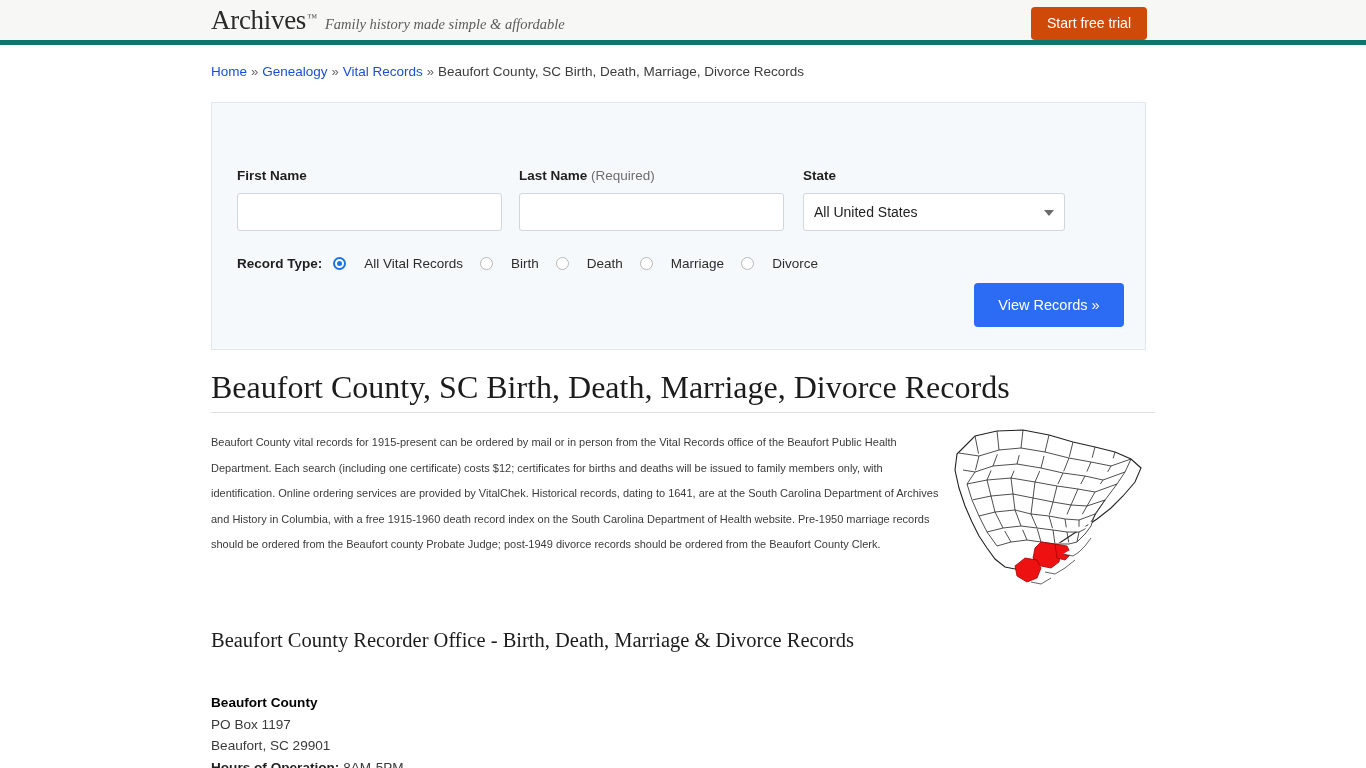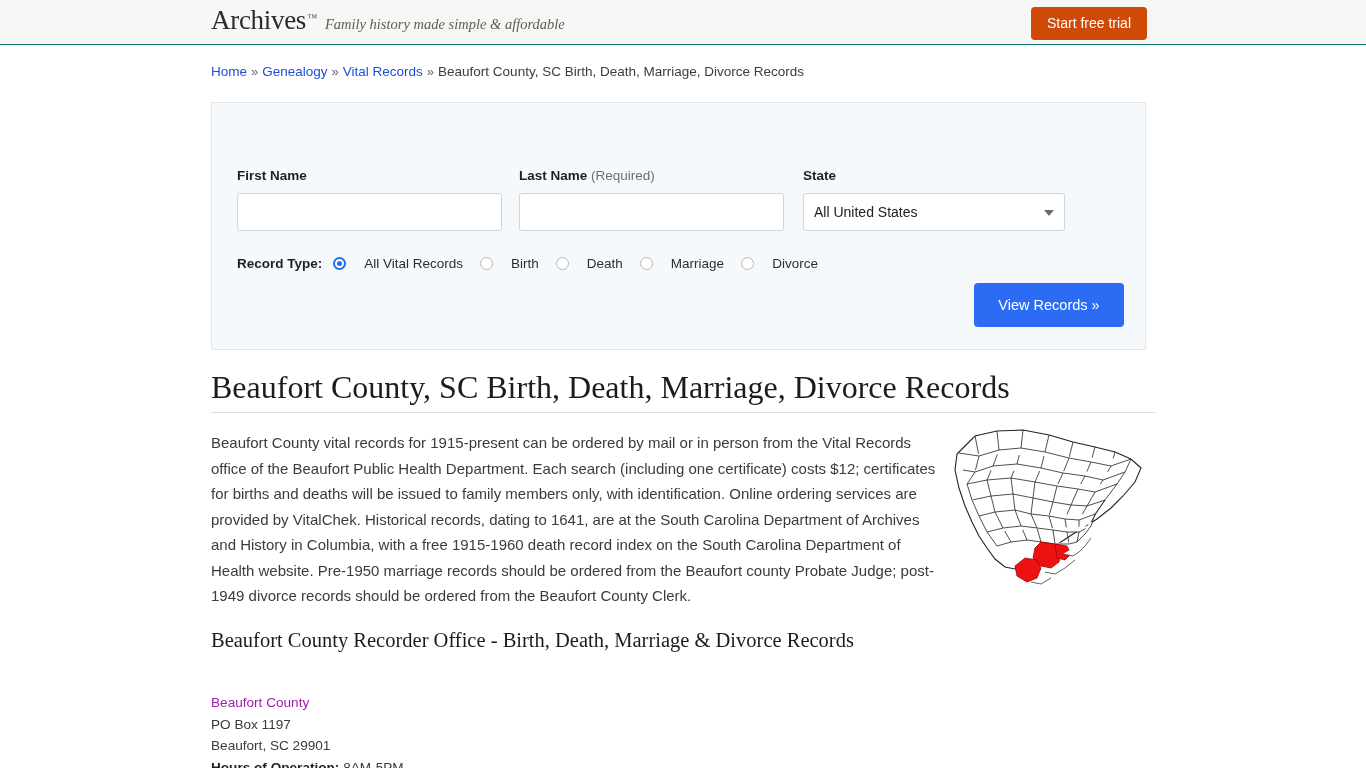--- a/index.html
+++ b/index.html
@@ -11,21 +11,21 @@
     background: #ffffff;
     font-family: "Liberation Sans", sans-serif;
     color: #333333;
     -webkit-font-smoothing: antialiased;
   }
 
   
   .header {
     height: 45px;
     background: #f7f7f5;
-    border-bottom: 1px solid #0f766e;
+    border-bottom: 5px solid #0f766e;
     position: relative;
   }
   .header-inner {
     width: 1366px;
     height: 44px;
     position: relative;
   }
   .logo-wrap {
     position: absolute;
     left: 211px;
@@ -259,21 +259,21 @@
     background: #e0e0e0;
   }
 
   
   .intro-text {
     position: absolute;
     left: 211px;
     top: 430px;
     width: 734px;
     margin: 0;
-    font-size: 15px;
+    font-size: 11px;
     line-height: 25.5px;
     color: #3b3b3b;
     text-align: left;
   }
 
   
   .map-wrap {
     position: absolute;
     left: 945px;
     top: 426px;
@@ -295,21 +295,21 @@
     white-space: nowrap;
   }
   .address-block {
     position: absolute;
     left: 211px;
     top: 692px;
     font-size: 13.6px;
     line-height: 21.5px;
     color: #3b3b3b;
   }
-  .address-name { font-weight: normal; color: #a21caf; }
+  .address-name { font-weight: bold; color: #000000; }
   .hours-label { font-weight: bold; color: #1f1f1f; }
 </style>
 </head>
 <body>
 
 <div class="header">
   <div class="header-inner">
 
     <div class="logo-wrap">
       <span class="logo-text">Archives</span>

